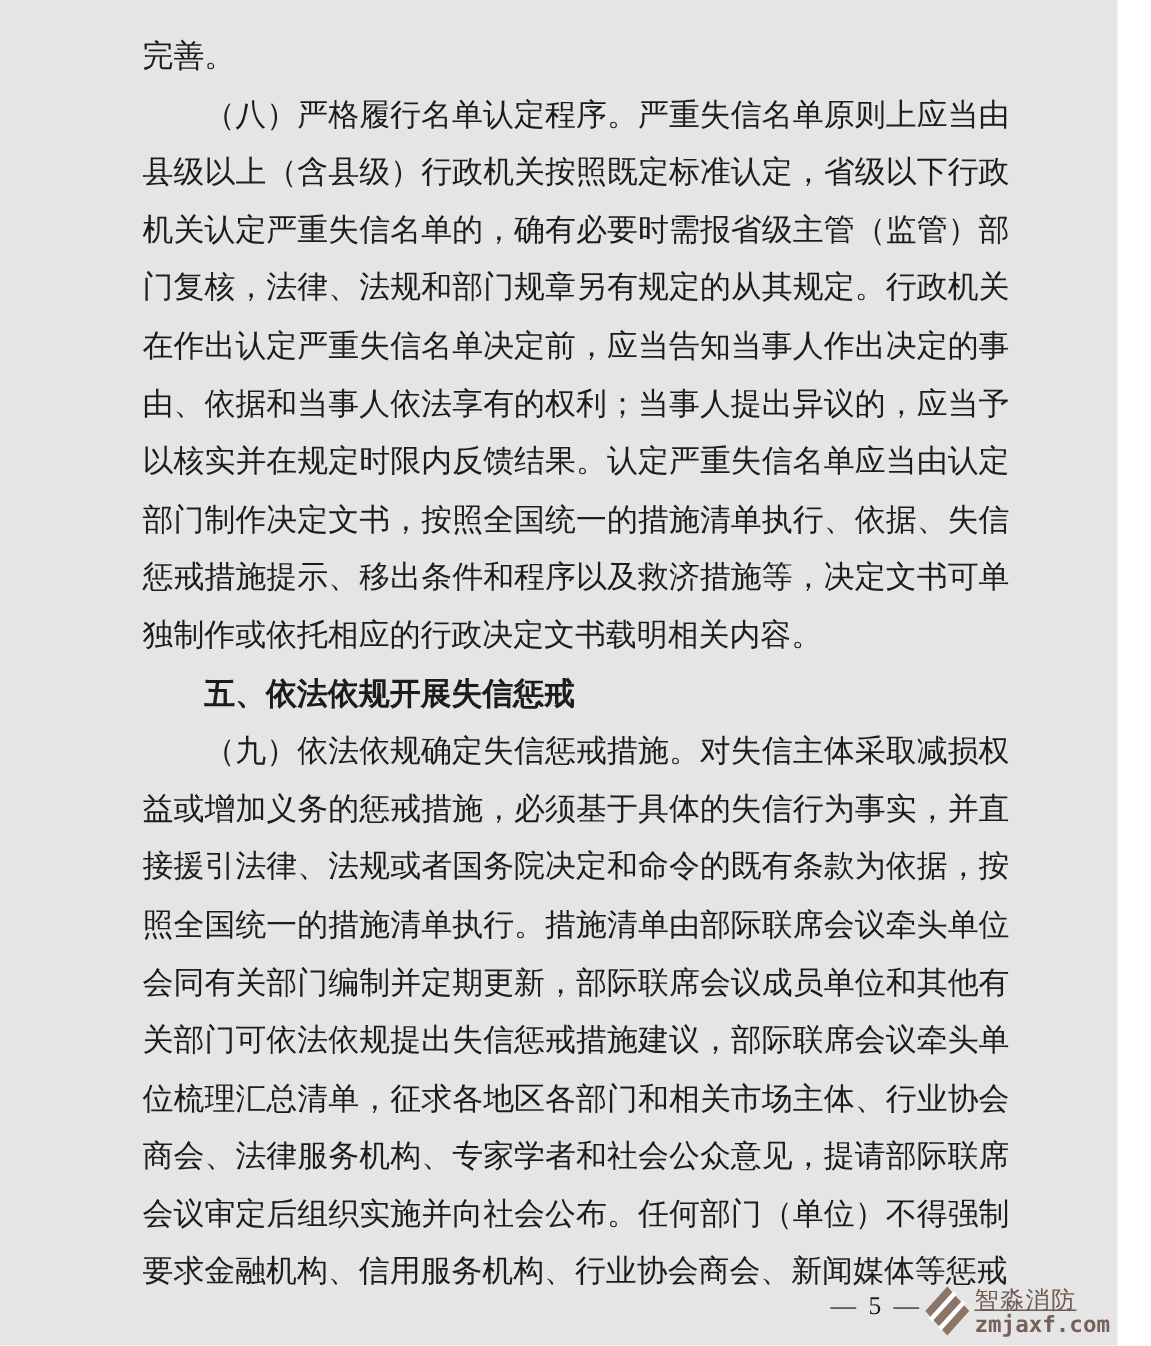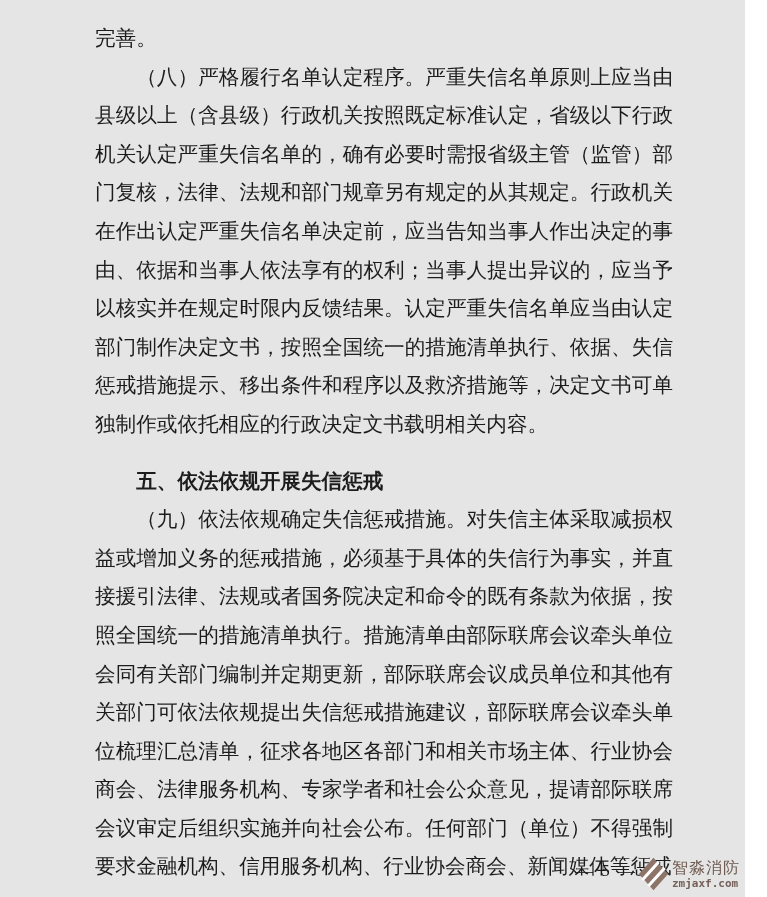--- a/index.html
+++ b/index.html
@@ -30,21 +30,20 @@
     margin: 0;
     padding: 0;
     text-indent: 2em;
   }
   .para.continuation {
     text-indent: 0;
   }
   .para.heading {
     font-family: "Liberation Sans", sans-serif;
     font-weight: 600;
-    margin-top: 18px;
   }
   .footer {
     position: absolute;
     right: 5px;
     bottom: 5px;
     display: flex;
     align-items: center;
   }
   .page-number {
     font-size: 17px;
@@ -67,23 +66,24 @@
     display: flex;
     flex-direction: column;
     justify-content: center;
   }
   .wm-brand {
     font-size: 16px;
     line-height: 18px;
     color: #6e5a50;
     letter-spacing: 1px;
     font-family: "Liberation Sans", sans-serif;
+    text-decoration: underline;
   }
   .wm-domain {
-    font-size: 11px;
+    font-size: 15px;
     line-height: 13px;
     font-weight: bold;
     color: #75605a;
     font-family: "DejaVu Sans Mono", monospace;
   }
 </style>
 </head>
 <body>
 
 <div class="page">

